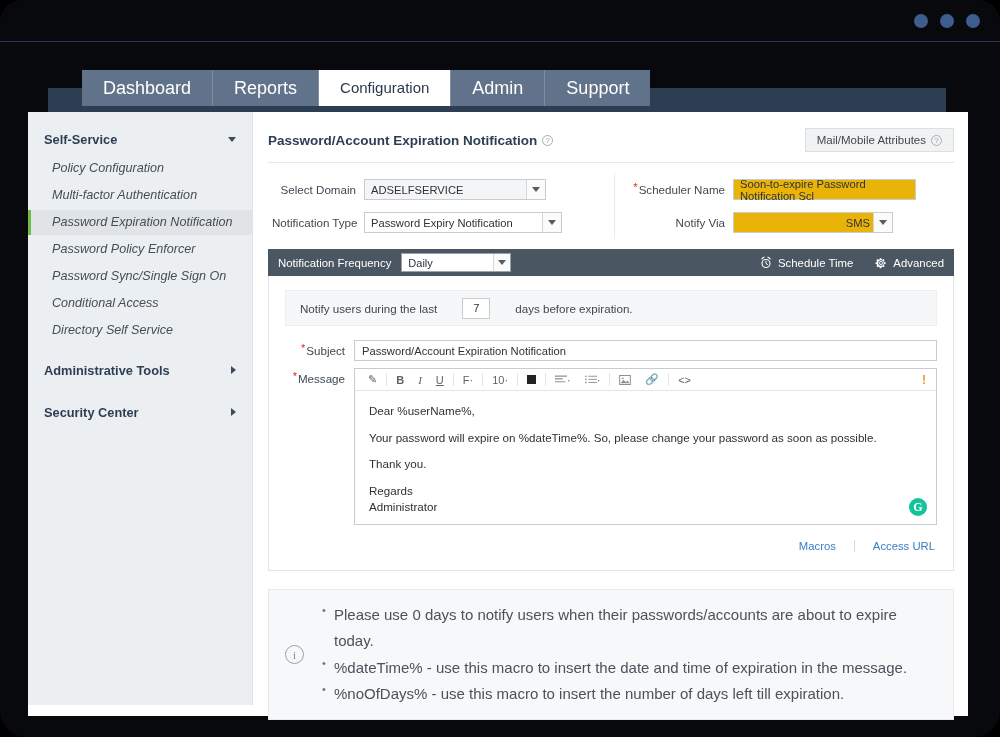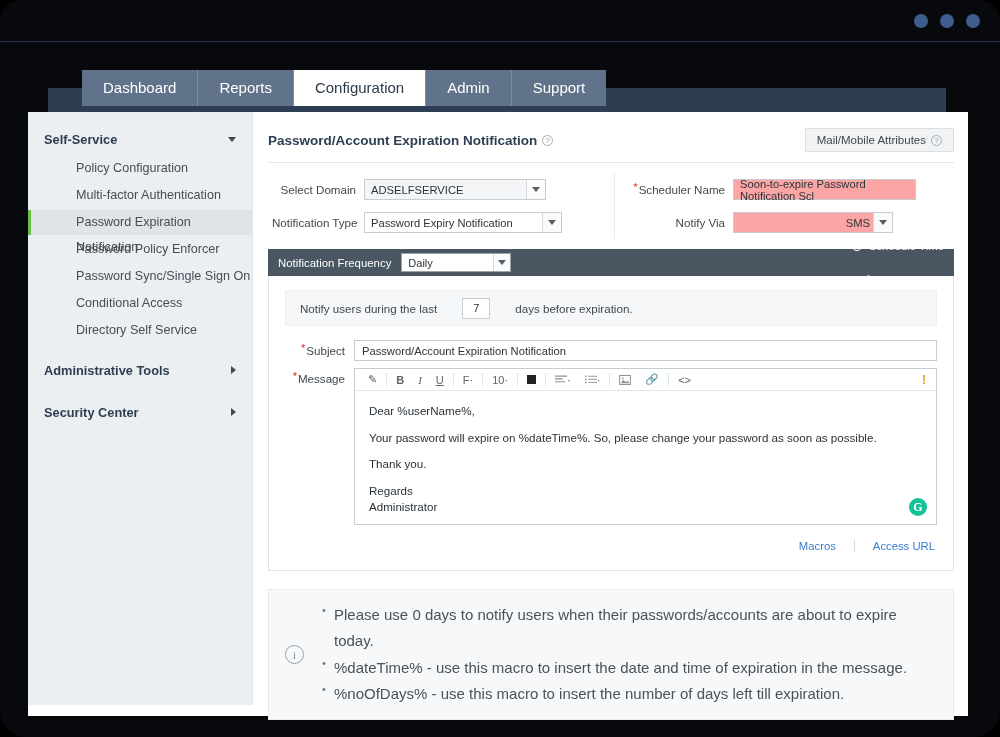--- a/index.html
+++ b/index.html
@@ -36,21 +36,21 @@
     background:#2d3e52;
   }
 
   
   .tabs {
     position:absolute; left:82px; top:70px; height:36px;
     display:flex; align-items:stretch;
   }
   .tab {
     background:#61738a; color:#ffffff;
-    font-size:15px; line-height:36px;
+    font-size:18px; line-height:36px;
     padding:0 21px; white-space:nowrap;
     border-right:1px solid #7e8d9f;
   }
   .tab:last-child { border-right:none; }
   .tab.active {
     background:#ffffff; color:#2b3a4a; font-size:15px;
   }
 
   
   .page {
@@ -73,22 +73,23 @@
   .side-group .caret-down {
     width:0;height:0;border-left:4.5px solid transparent;border-right:4.5px solid transparent;
     border-top:5px solid #3b4a5a;
   }
   .side-group .caret-right {
     width:0;height:0;border-top:4.5px solid transparent;border-bottom:4.5px solid transparent;
     border-left:5px solid #3b4a5a;
   }
   .side-item {
     position:relative; height:25px; line-height:25px;
-    padding-left:48px; font-size:12.6px; color:#444e57;
+    padding-left:24px; font-size:12.6px; color:#444e57;
     margin-top:2px;
+    font-style:italic;
   }
   .side-item.sel { background:#e0e4e7; }
   .side-item.sel::before{
     content:""; position:absolute; left:0; top:0; width:3px; height:25px;
     background:#6cbe45;
   }
 
   
   .content {
     position:absolute; left:226px; top:0; right:0; bottom:0;
@@ -119,21 +120,21 @@
   .col-r { flex:1; padding-left:16px; border-left:1px solid #e8eaec; }
   .frow { display:flex; align-items:center; height:33px; }
   .flabel {
     font-size:11.6px; color:#3f4850; text-align:right; white-space:nowrap;
     position:relative;
   }
   .col-l .flabel { width:84px; margin-right:8px; }
   .col-r .flabel { width:94px; margin-right:8px; }
   .req { color:#e2231a; font-size:11px; position:relative; top:-3px; margin-right:1px; }
   .ctrl {
-    height:21px; background:#fca5a5; border:1px solid #c7ccd1;
+    height:21px; background:#eab308; border:1px solid #c7ccd1;
     font-size:11.2px; color:#2c3339; display:flex; align-items:center;
     padding:0 6px; position:relative;
   }
   .ctrl.sel-ctrl { padding-right:22px; }
   .ctrl .arrow {
     position:absolute; right:0; top:0; bottom:0; width:19px;
     border-left:1px solid #d4d8dc; background:#fbfbfc;
     display:flex; align-items:center; justify-content:center;
   }
   .ctrl .arrow i {
@@ -160,21 +161,21 @@
   }
   .freq-select .arrow {
     position:absolute; right:0; top:0; bottom:0; width:17px;
     border-left:1px solid #d4d8dc; background:#fbfbfc;
     display:flex; align-items:center; justify-content:center;
   }
   .freq-select .arrow i {
     width:0;height:0;border-left:4px solid transparent;border-right:4px solid transparent;
     border-top:5px solid #555c63;
   }
-  .freq-actions { margin-left:auto; display:flex; align-items:center; gap:22px;flex-direction:column; }
+  .freq-actions { margin-left:auto; display:flex; align-items:center; gap:22px; }
   .freq-act { display:flex; align-items:center; gap:6px; font-size:11.4px; color:#fff; }
 
   
   .panel {
     border:1px solid #e1e4e7; border-top:none; background:#fff;
     padding:14px 16px 18px 16px;
   }
   .notify-strip {
     background:#f6f7f8; border:1px solid #eceef0;
     display:flex; align-items:center; height:36px; padding:0 14px;

